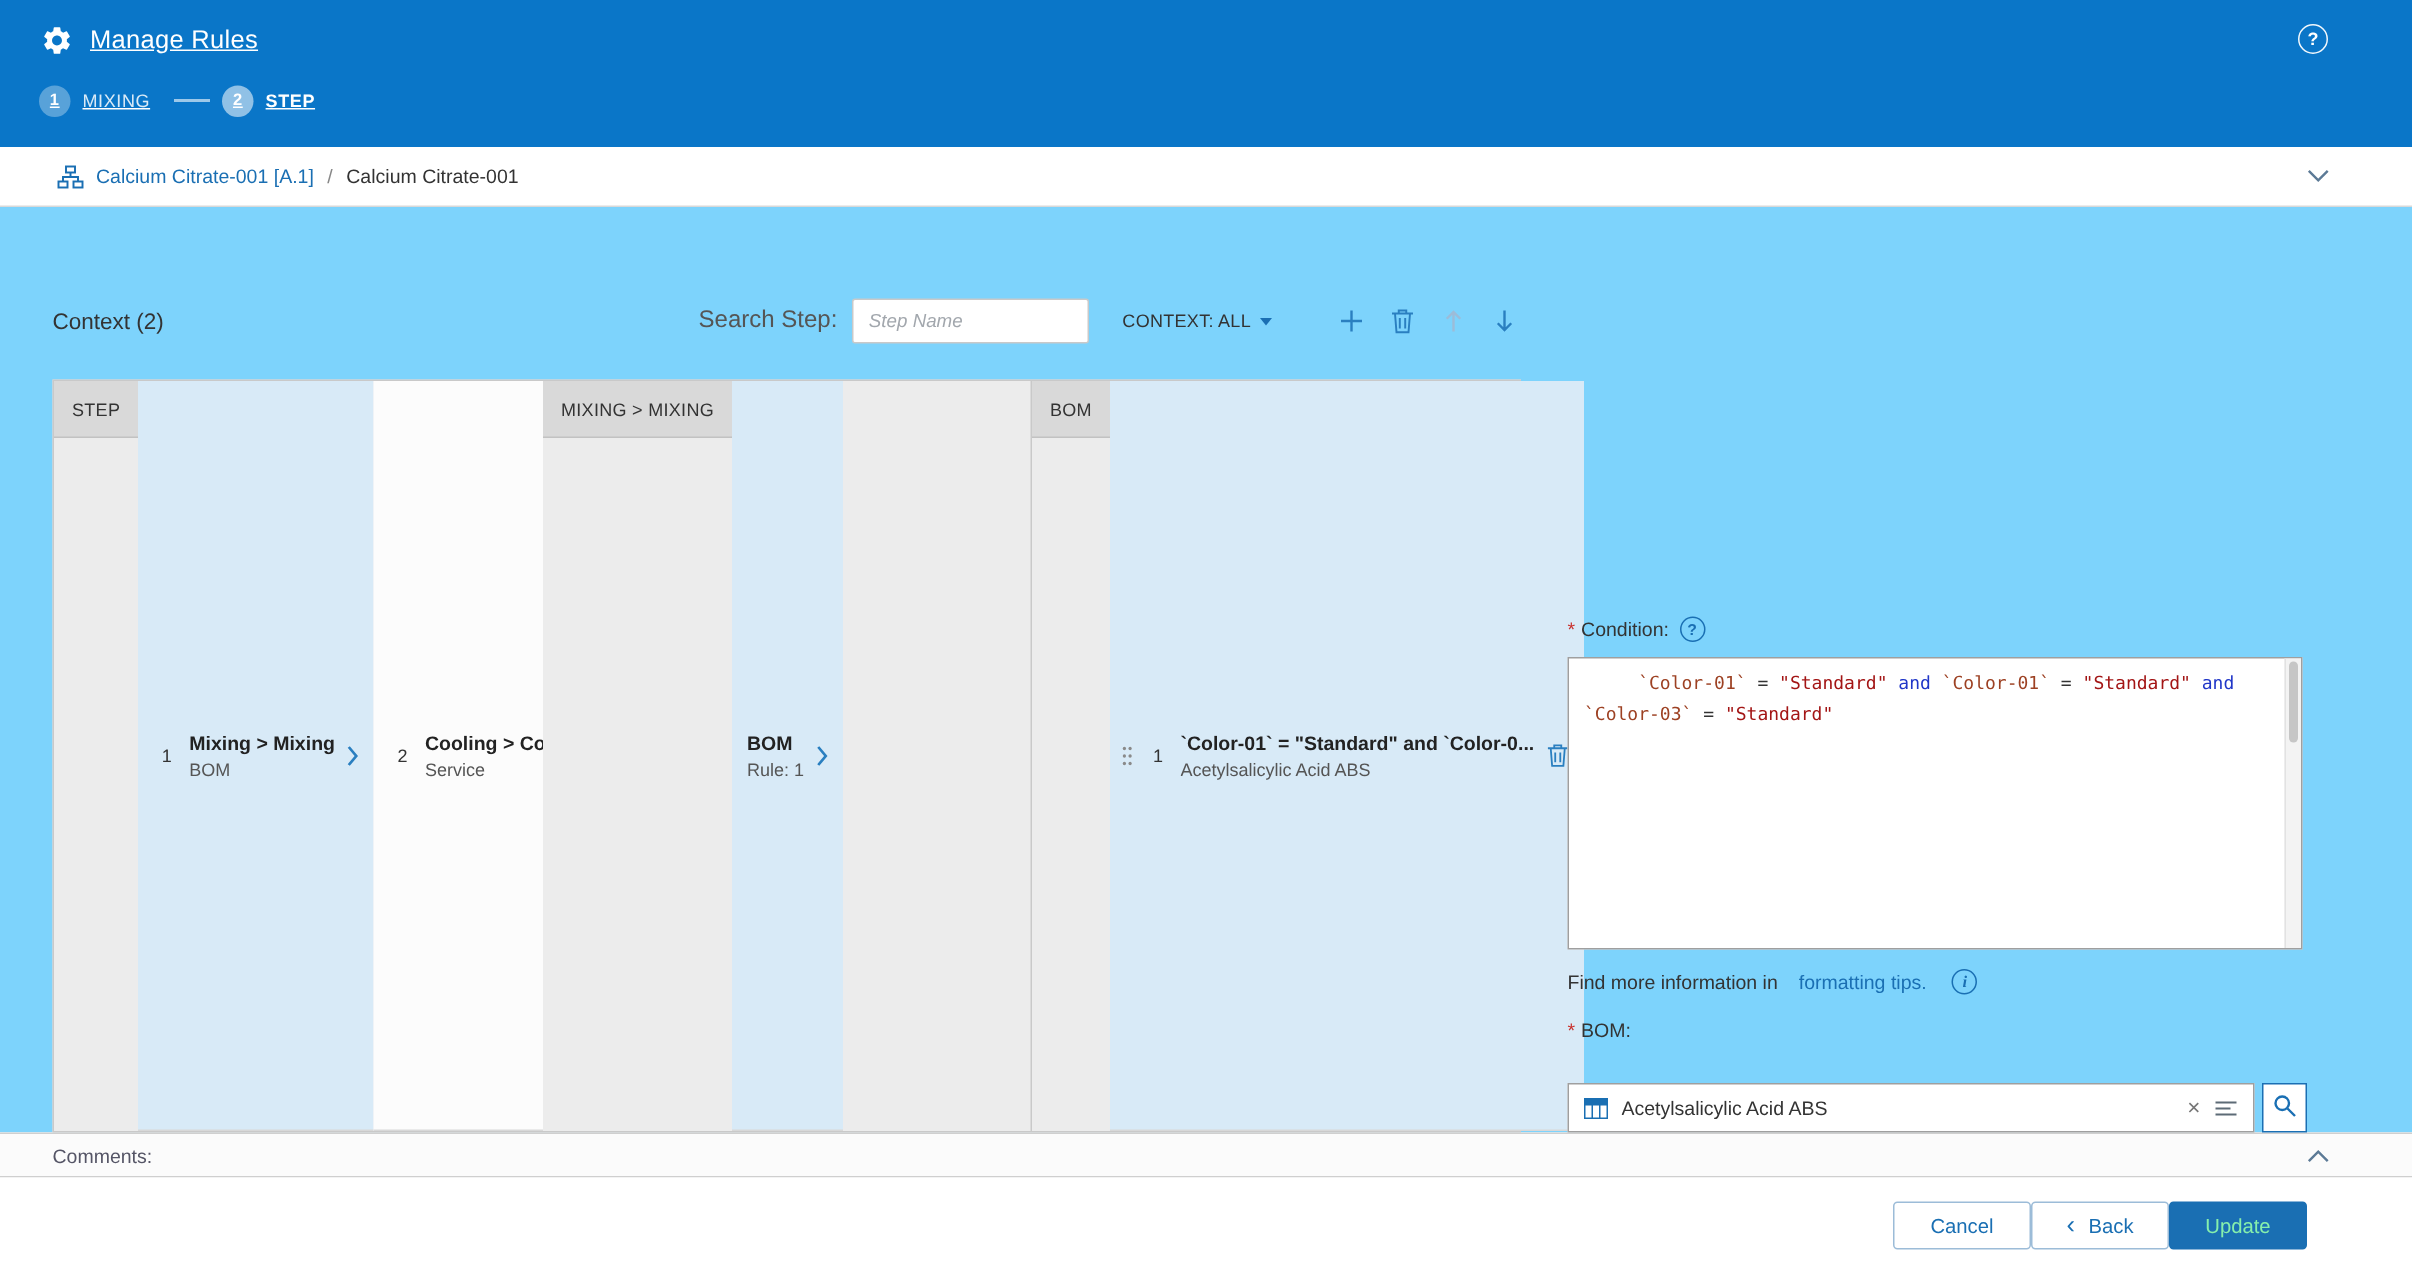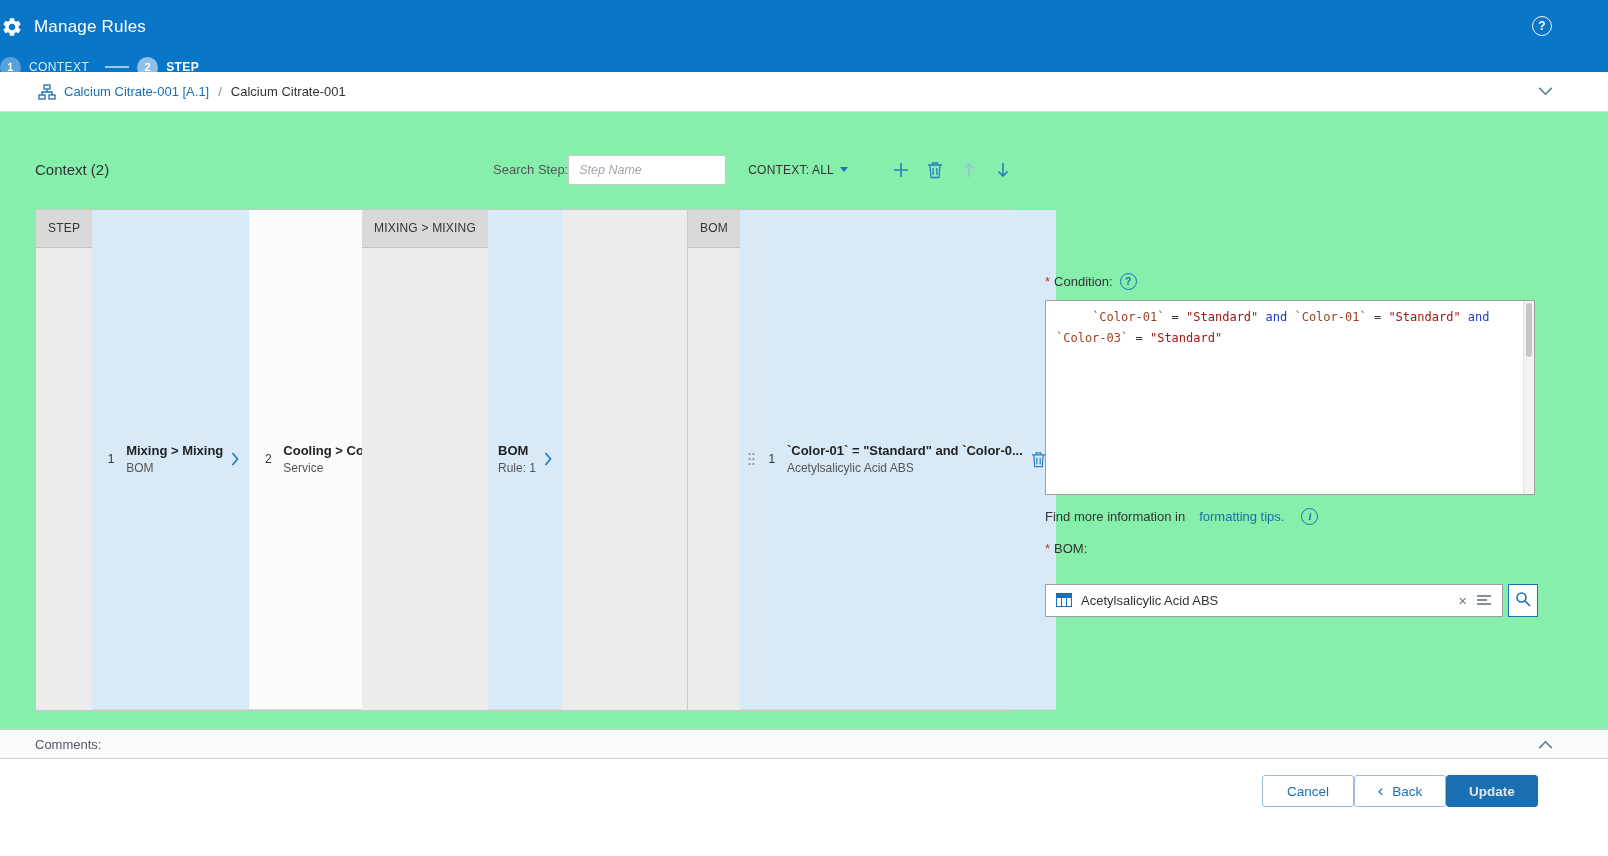--- a/index.html
+++ b/index.html
@@ -5,21 +5,21 @@
   :root{
     --header-blue:#0a76c8;
     --accent:#1a6fb3;
     --selected:#d8eaf7;
   }
   *{box-sizing:border-box;margin:0;padding:0;}
   body{font-family:"Liberation Sans",sans-serif;background:#fff;}
   .app{width:1608px;height:856px;position:relative;background:#fff;overflow:hidden;}
 
   
-  .topbar{height:72px;background:var(--header-blue);position:relative;color:#fff;}
+  .topbar{height:98px;background:var(--header-blue);padding-left:26px;position:relative;color:#fff;text-decoration:underline;}
   .topbar-main{display:flex;align-items:center;height:48px;padding-top:6px;}
   .gear-wrap{width:24px;height:24px;display:flex;align-items:center;justify-content:center;margin-right:10px;}
   .app-title{font-size:17px;font-weight:500;color:#fff;letter-spacing:.2px;}
   .help-circle{position:absolute;top:16px;right:56px;width:20px;height:20px;border:1.6px solid rgba(255,255,255,.95);border-radius:50%;display:flex;align-items:center;justify-content:center;font-size:12px;font-weight:700;color:#fff;cursor:pointer;}
   .stepper{display:flex;align-items:center;height:34px;margin-top:2px;font-size:12px;letter-spacing:.4px;}
   .step{display:flex;align-items:center;cursor:pointer;}
   .step-num{width:21px;height:21px;border-radius:50%;background:rgba(255,255,255,.32);display:flex;align-items:center;justify-content:center;font-size:11px;font-weight:700;color:#fff;margin-right:8px;}
   .step-label{color:rgba(255,255,255,.85);}
   .step.active .step-num{background:rgba(255,255,255,.55);}
   .step.active .step-label{color:#fff;font-weight:700;}
@@ -27,27 +27,27 @@
 
   
   .breadcrumb-bar{height:40px;background:#fff;border-bottom:1px solid #d9d9d9;display:flex;align-items:center;padding:0 55px 0 38px;font-size:13px;}
   .sitemap-icon{display:flex;align-items:center;margin-right:8px;}
   .crumb-link{color:var(--accent);text-decoration:none;cursor:pointer;}
   .crumb-sep{color:#888;margin:0 9px;}
   .crumb-current{color:#333;}
   .bc-chevron{margin-left:auto;display:flex;align-items:center;cursor:pointer;}
 
   
-  .content{height:617px;background:#86efac;display:flex;align-items:center;padding:0 35px;}
+  .content{height:617px;background:#7dd3fc;display:flex;align-items:flex-end;padding:0 35px;}
 
   .context-pane{width:979px;flex:none;}
   .context-toolbar{height:78px;display:flex;align-items:center;}
   .context-title{font-size:15px;font-weight:400;color:#333;}
   .toolbar-right{margin-left:auto;display:flex;align-items:center;}
-  .search-label{font-size:13px;color:#555;}
+  .search-label{font-size:16px;color:#555;margin-right:10px;}
   .search-input{width:158px;height:30px;border:1px solid #c9c9c9;border-radius:2px;background:#fff;padding:0 10px;font-size:12.5px;font-family:"Liberation Sans",sans-serif;color:#333;outline:none;margin-right:22px;}
   .search-input::placeholder{color:#a2a7ad;font-style:italic;}
   .context-filter{display:flex;align-items:center;font-size:12px;color:#333;cursor:pointer;margin-right:30px;letter-spacing:.2px;}
   .caret{width:0;height:0;border-left:4px solid transparent;border-right:4px solid transparent;border-top:5px solid var(--accent);margin-left:6px;}
   .tb-icon{width:22px;height:22px;display:flex;align-items:center;justify-content:center;cursor:pointer;margin-left:12px;}
 
   
   .context-table{height:502px;display:flex;border:1px solid #c9c9c9;background:#ececec;}
   .col{flex:1;display:flex;background:#ececec;border-right:1px solid #c9c9c9;min-width:0;}
   .col:last-child{border-right:none;}
@@ -95,21 +95,21 @@
 
   
   .comments-bar{height:30px;background:#fbfbfb;border-top:1px solid #cfcfcf;border-bottom:1px solid #cfcfcf;display:flex;align-items:center;padding:0 55px 0 35px;}
   .comments-label{font-size:13px;color:#556;}
   .comments-chevron{margin-left:auto;display:flex;align-items:center;cursor:pointer;}
 
   
   .footer{height:79px;background:#fff;display:flex;justify-content:flex-end;align-items:flex-start;padding:16px 70px 0 0;}
   .btn{height:32px;min-width:92px;padding:0 20px;border-radius:3px;font-size:13.5px;font-family:"Liberation Sans",sans-serif;display:flex;align-items:center;justify-content:center;cursor:pointer;}
   .btn-secondary{background:#fff;border:1px solid #9cbcd8;color:var(--accent);}
-  .btn-primary{background:var(--accent);border:1px solid var(--accent);color:#e5e5e5;font-weight:bold;}
+  .btn-primary{background:var(--accent);border:1px solid var(--accent);color:#86efac;}
   .back-chev{margin-right:9px;font-size:17px;line-height:1;position:relative;top:-1px;}
 </style>
 </head>
 <body>
 
 <div class="app">
 
   <header class="topbar">
     <div class="topbar-main">
       <span class="gear-wrap">
@@ -118,21 +118,21 @@
           </svg>
       </span>
       <span class="app-title">Manage Rules</span>
       <span class="help-circle">
           <span>?</span>
         </span>
     </div>
     <div class="stepper">
       <div class="step">
         <span class="step-num">1</span>
-        <span class="step-label">CONTEXT</span>
+        <span class="step-label">MIXING</span>
       </div>
       <span class="step-connector"></span>
       <div class="step active">
         <span class="step-num">2</span>
         <span class="step-label">STEP</span>
       </div>
     </div>
   </header>
 
   <div class="breadcrumb-bar">

